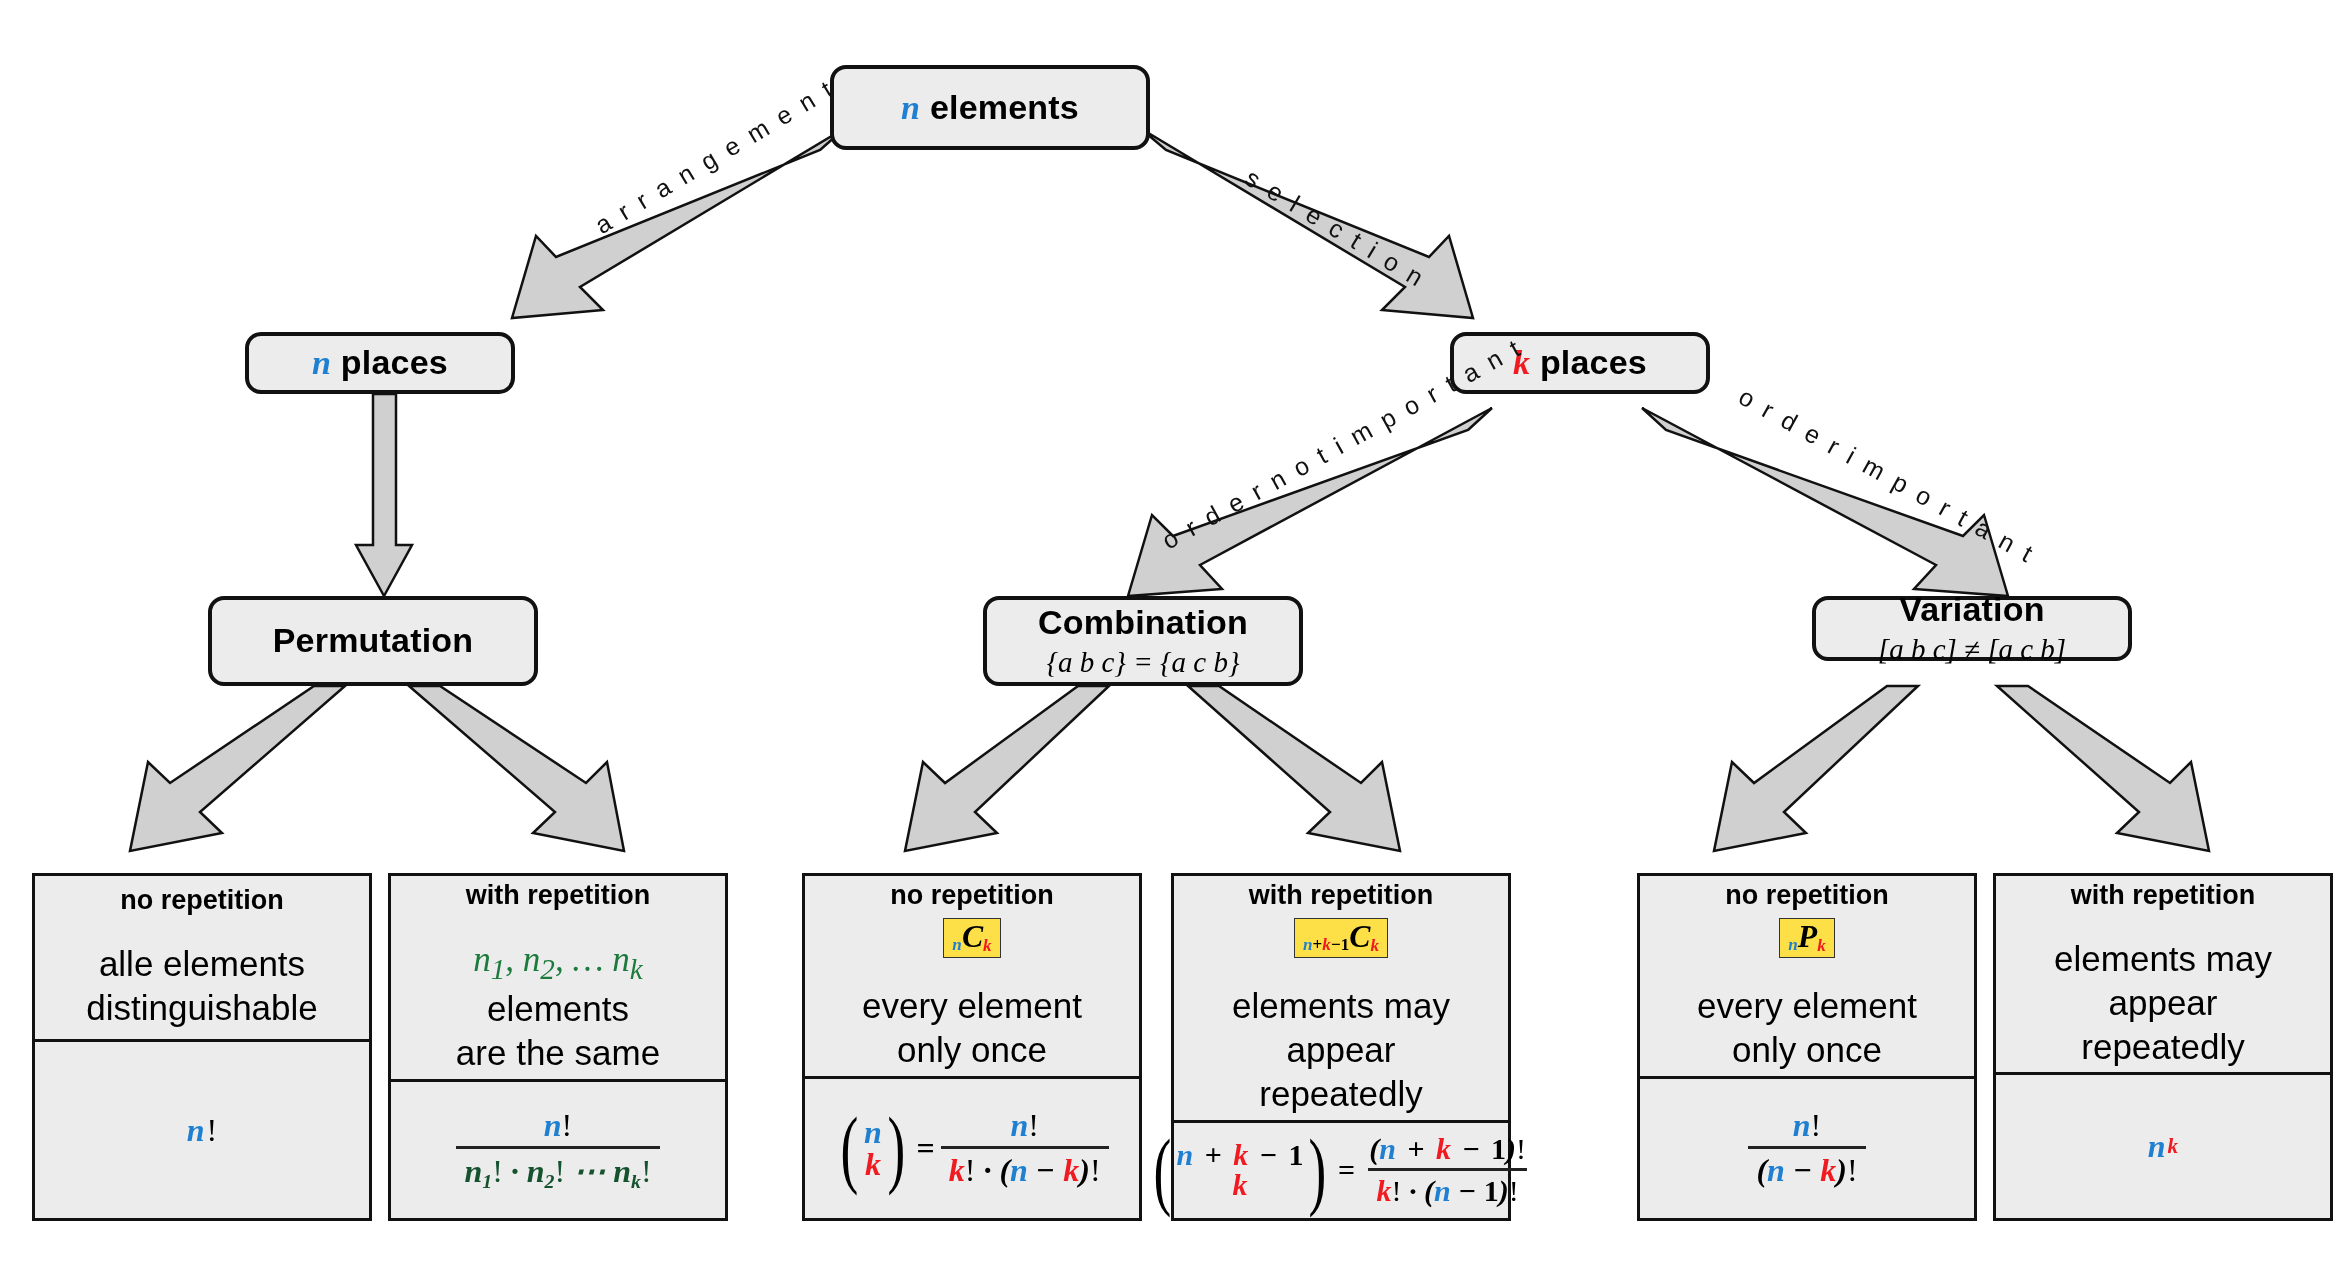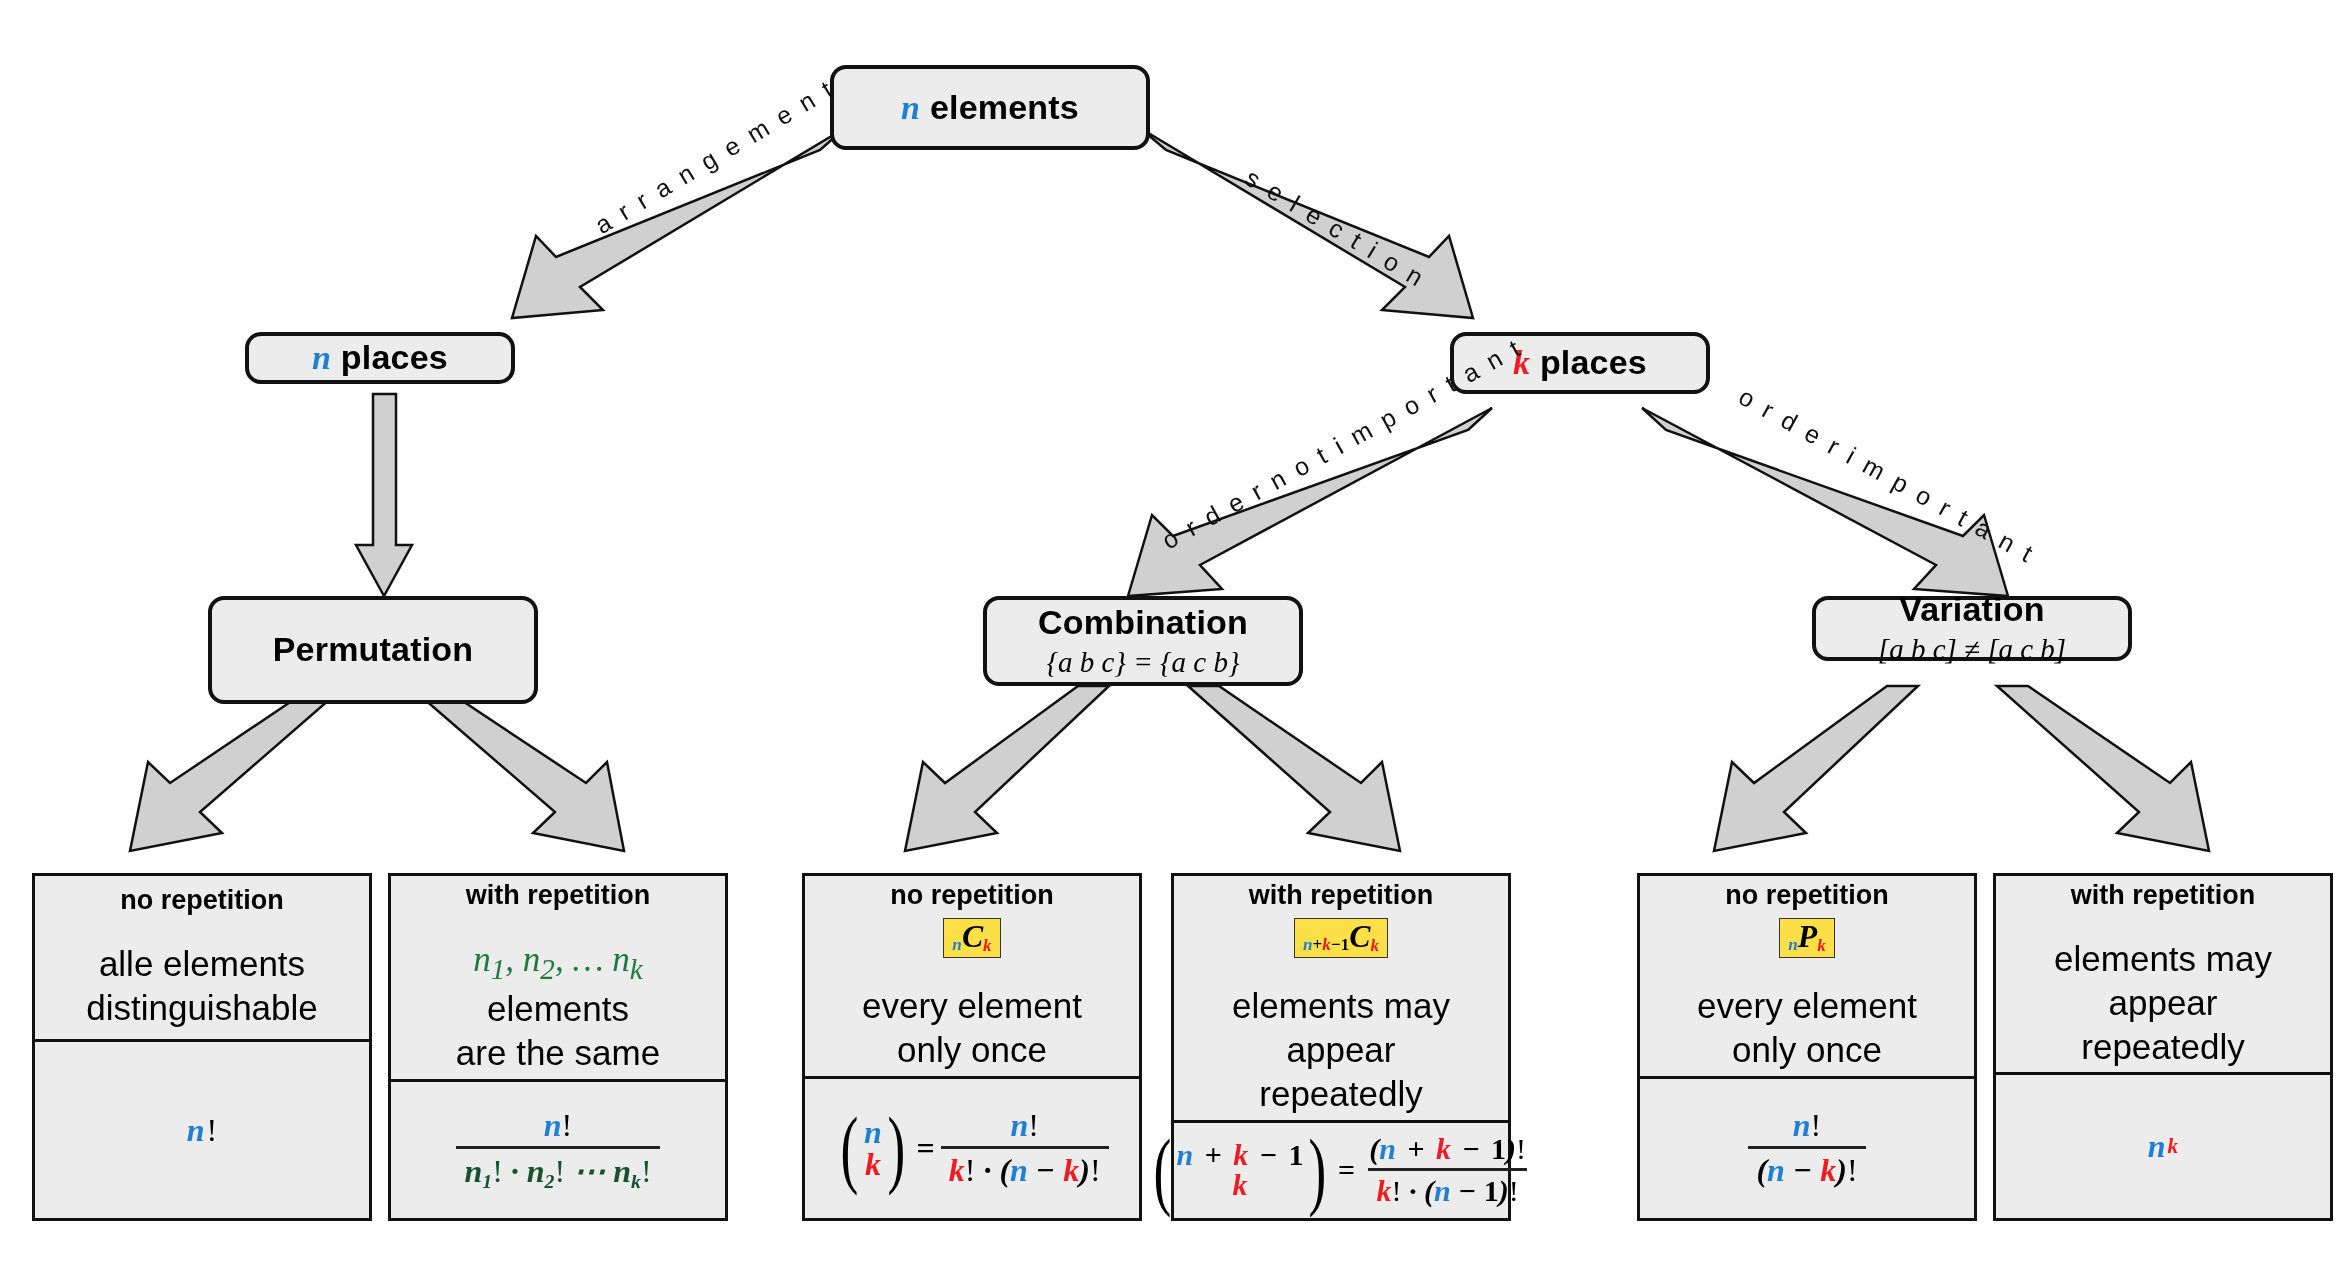--- a/index.html
+++ b/index.html
@@ -82,35 +82,35 @@
     </g>
   </svg>
 
   <div class="node" style="left:830px;top:65px;width:320px;height:85px;">
     <div class="title">
       <span class="blue" style="font-family:'Liberation Serif',serif;font-style:italic;">n</span>
       <span>elements</span>
     </div>
   </div>
 
-  <div class="node" style="left:245px;top:332px;width:270px;height:52px;">
+  <div class="node" style="left:245px;top:332px;width:270px;height:62px;">
     <div class="title">
       <span class="blue" style="font-family:'Liberation Serif',serif;font-style:italic;">n</span>
       <span>places</span>
     </div>
   </div>
 
   <div class="node" style="left:1450px;top:332px;width:260px;height:62px;">
     <div class="title">
       <span class="red" style="font-family:'Liberation Serif',serif;font-style:italic;">k</span>
       <span>places</span>
     </div>
   </div>
 
-  <div class="node" style="left:208px;top:596px;width:330px;height:108px;">
+  <div class="node" style="left:208px;top:596px;width:330px;height:90px;">
     <div class="title">Permutation</div>
   </div>
 
   <div class="node" style="left:983px;top:596px;width:320px;height:90px;">
     <div class="title">Combination</div>
     <div class="sub">{a b c} = {a c b}</div>
   </div>
 
   <div class="node" style="left:1812px;top:596px;width:320px;height:65px;">
     <div class="title">Variation</div>

